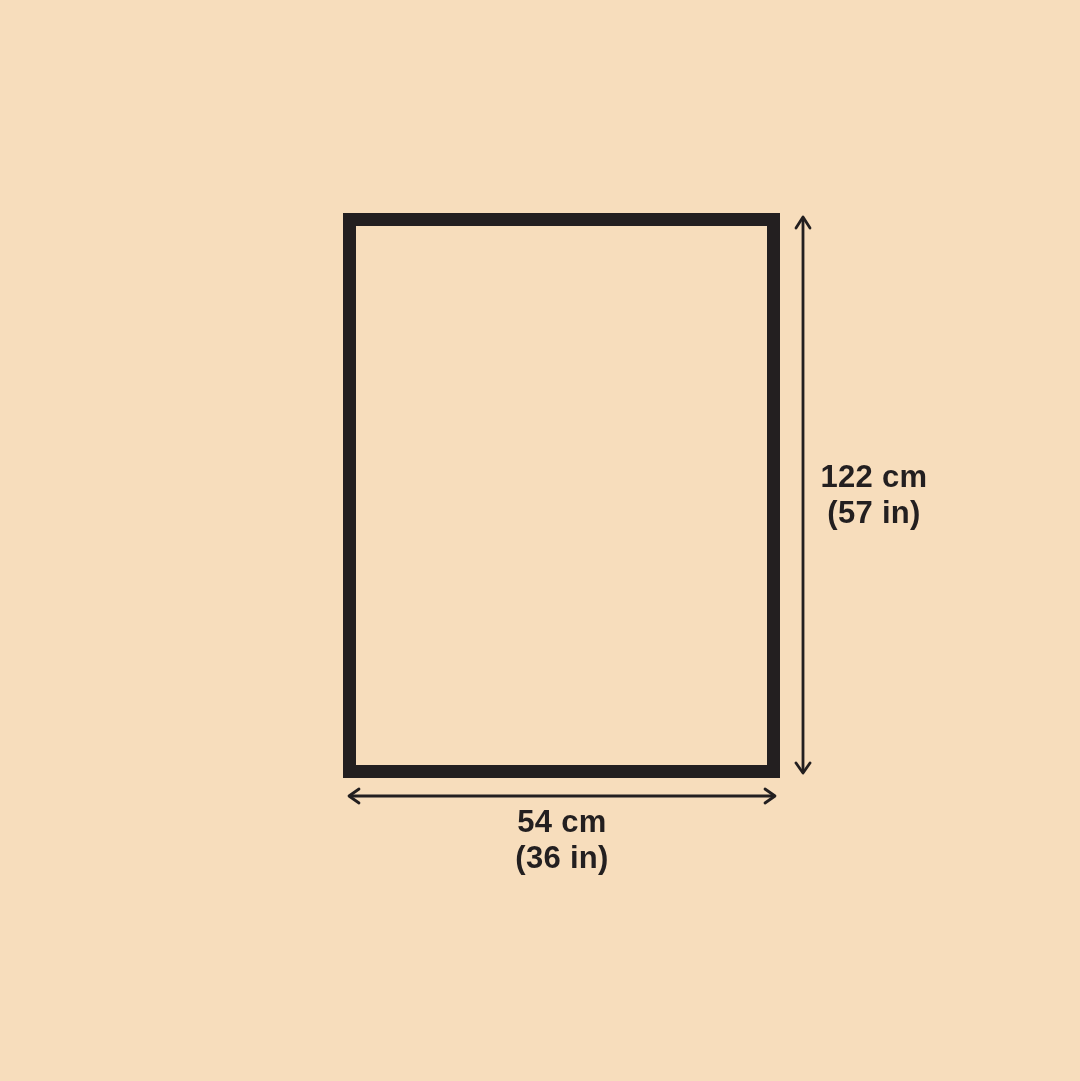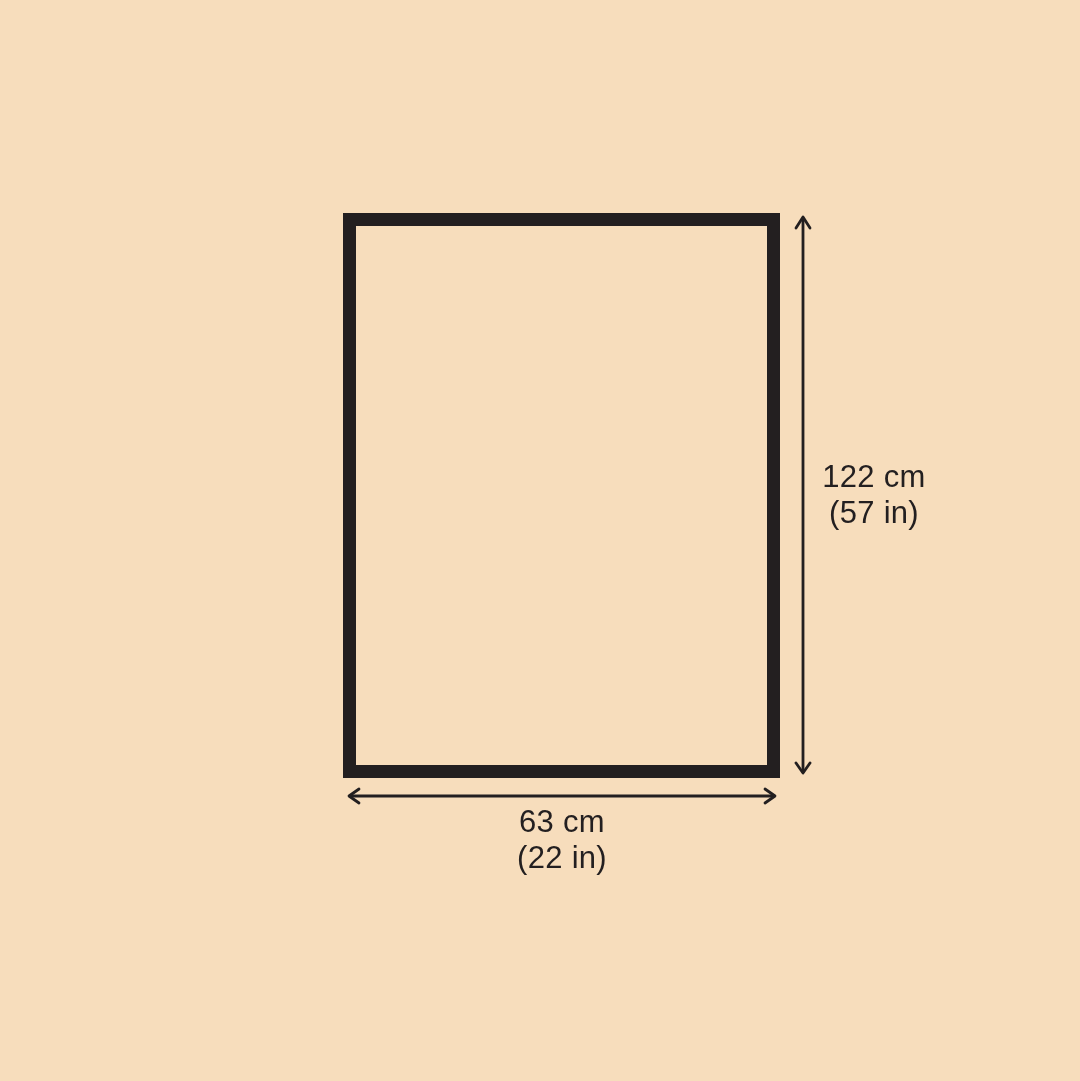--- a/index.html
+++ b/index.html
@@ -39,21 +39,21 @@
     stroke: var(--outline-color);
     stroke-width: 2.8;
     fill: none;
     stroke-linecap: round;
     stroke-linejoin: round;
   }
   .dim-label {
     position: absolute;
     color: var(--outline-color);
     font-size: 31px;
-    font-weight: 400;
+    font-weight: 700;
     line-height: 36px;
     text-align: center;
     letter-spacing: 0.3px;
     white-space: nowrap;
   }
   .height-label {
     left: 804px;
     top: 459px;
     width: 140px;
   }
@@ -84,17 +84,17 @@
       <polyline points="765,789 775,796 765,803"></polyline>
     </g>
   </svg>
 
   <div class="dim-label height-label">
     <div>122 cm</div>
     <div>(57 in)</div>
   </div>
 
   <div class="dim-label width-label">
-    <div>63 cm</div>
-    <div>(22 in)</div>
+    <div>54 cm</div>
+    <div>(36 in)</div>
   </div>
 
 </div>
 
 </body></html>

